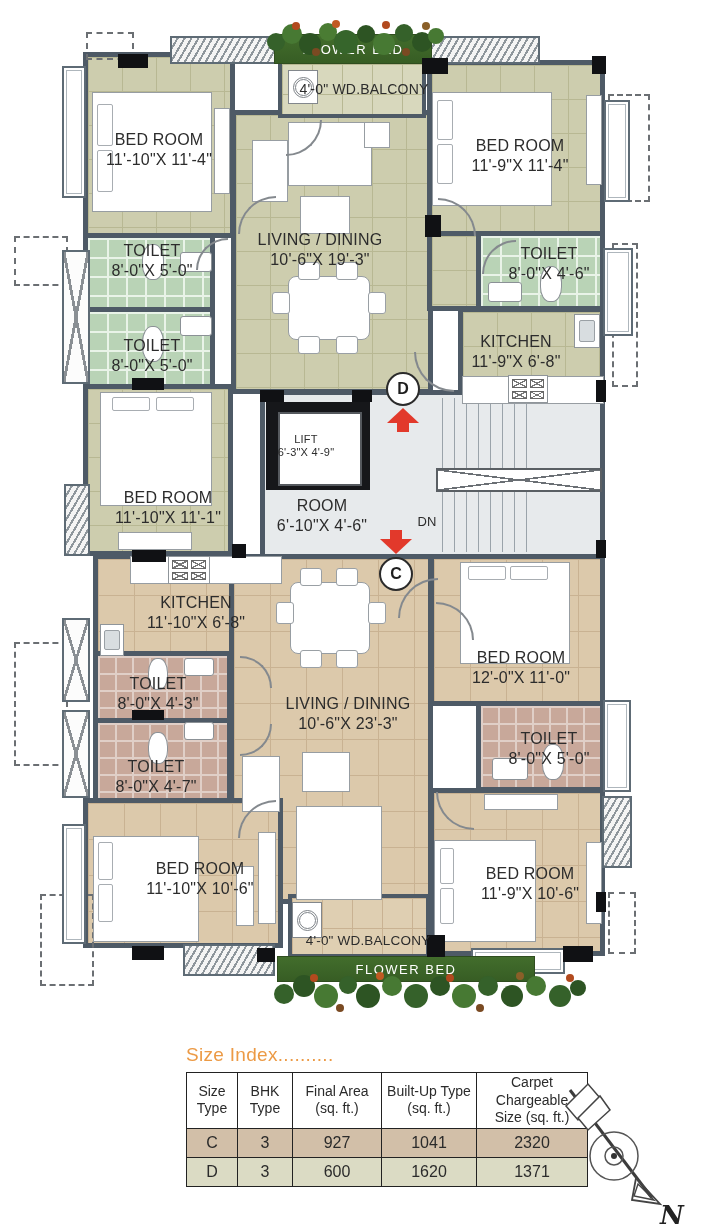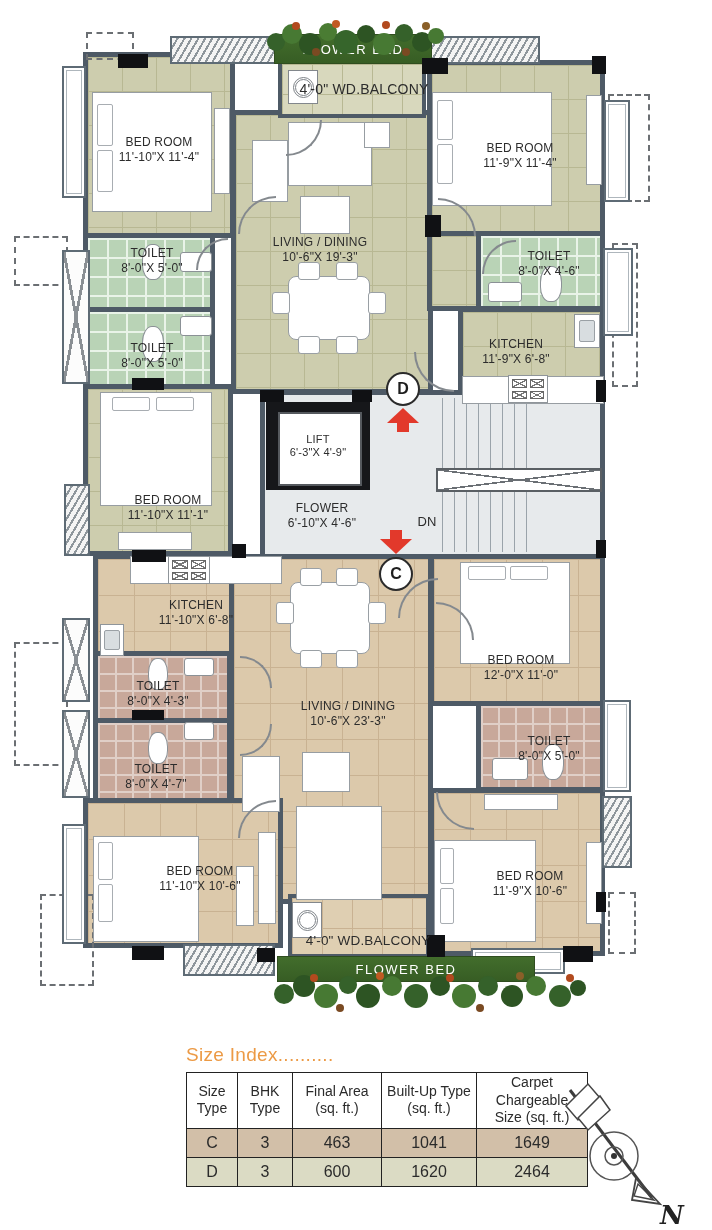--- a/index.html
+++ b/index.html
@@ -27,21 +27,21 @@
   .balc-d{background:var(--balconyD,#d8d8bd);
     background-image:linear-gradient(var(--floorDline,#b8b893) 1px,transparent 1px),
                      linear-gradient(90deg,var(--floorDline,#b8b893) 1px,transparent 1px);
     background-size:30px 30px;border-width:4px;}
   .balc-c{background:var(--balconyC,#dfcfb2);
     background-image:linear-gradient(var(--floorCline,#c9b292) 1px,transparent 1px),
                      linear-gradient(90deg,var(--floorCline,#c9b292) 1px,transparent 1px);
     background-size:30px 30px;border-width:4px;}
   
   .lbl{position:absolute;transform:translate(-50%,-50%);text-align:center;z-index:30;
-       font-size:12px;line-height:1.22;color:#2c2c2c;white-space:nowrap;letter-spacing:.2px;}
+       font-size:16px;line-height:1.22;color:#2c2c2c;white-space:nowrap;letter-spacing:.2px;}
   .lbl span{display:block;}
   .lbl.small{font-size:11px;}
   .lbl.single{font-size:14px;}
   
   .blk{position:absolute;background:#101114;z-index:24;}
   .dash{position:absolute;border:2px dashed #6b6f73;z-index:2;}
   .win{position:absolute;background:#fff;border:2px solid #5e6b75;z-index:3;
        box-shadow:inset 0 0 0 2px #fff,inset 0 0 0 3px #aeb6bc;}
   .hatch{position:absolute;border:2px solid #5e6b75;z-index:3;
        background:repeating-linear-gradient(120deg,#f4f4f4 0 4px,#8e969c 4px 6px);}
@@ -351,26 +351,26 @@
       <span>11'-9"X 11'-4"</span>
   </div>
   <div class="lbl" style="left:549px;top:264px;">
     <span>TOILET</span>
       <span>8'-0"X 4'-6"</span>
   </div>
   <div class="lbl" style="left:516px;top:352px;">
     <span>KITCHEN</span>
       <span>11'-9"X 6'-8"</span>
   </div>
-  <div class="lbl small" style="left:318px;top:446px;">
+  <div class="lbl small" style="left:306px;top:446px;">
     <span>LIFT</span>
       <span>6'-3"X 4'-9"</span>
   </div>
   <div class="lbl" style="left:322px;top:516px;">
-    <span>FLOWER</span>
+    <span>ROOM</span>
       <span>6'-10"X 4'-6"</span>
   </div>
   <div class="lbl" style="left:427px;top:522px;font-size:13px;">
     <span>DN</span>
   </div>
   <div class="lbl" style="left:196px;top:613px;">
     <span>KITCHEN</span>
       <span>11'-10"X 6'-8"</span>
   </div>
   <div class="lbl" style="left:158px;top:694px;">
@@ -426,30 +426,30 @@
         <tr>
       <th style="width:44px;"><span>Size</span><br><span>Type</span></th>
       <th style="width:48px;"><span>BHK</span><br><span>Type</span></th>
       <th style="width:82px;"><span>Final Area</span><br><span>(sq. ft.)</span></th>
       <th style="width:88px;"><span>Built-Up Type</span><br><span>(sq. ft.)</span></th>
       <th style="width:104px;"><span>Carpet Chargeable</span><br><span>Size (sq. ft.)</span></th>
     </tr>
     <tr class="rowC">
       <td>C</td>
       <td>3</td>
-      <td>463</td>
+      <td>927</td>
       <td>1041</td>
-      <td>1649</td>
+      <td>2320</td>
     </tr>
     <tr class="rowD">
       <td>D</td>
       <td>3</td>
       <td>600</td>
       <td>1620</td>
-      <td>2464</td>
+      <td>1371</td>
     </tr>
   </tbody>
     </table>
 
   <svg class="north" style="left:548px;top:1072px;" width="160" height="160" viewBox="0 0 160 160">
     <line x1="22" y1="18" x2="104" y2="126" stroke="#3c3c3c" stroke-width="3"></line>
     <polygon points="18,34 40,12 52,26 30,48" fill="#ffffff" stroke="#444" stroke-width="1.5"></polygon>
     <polygon points="30,46 52,24 62,38 40,58" fill="#ffffff" stroke="#444" stroke-width="1.5"></polygon>
     <circle cx="66" cy="84" r="24" fill="none" stroke="#555" stroke-width="1.5"></circle>
     <circle cx="66" cy="84" r="9" fill="none" stroke="#555" stroke-width="1.5"></circle>

